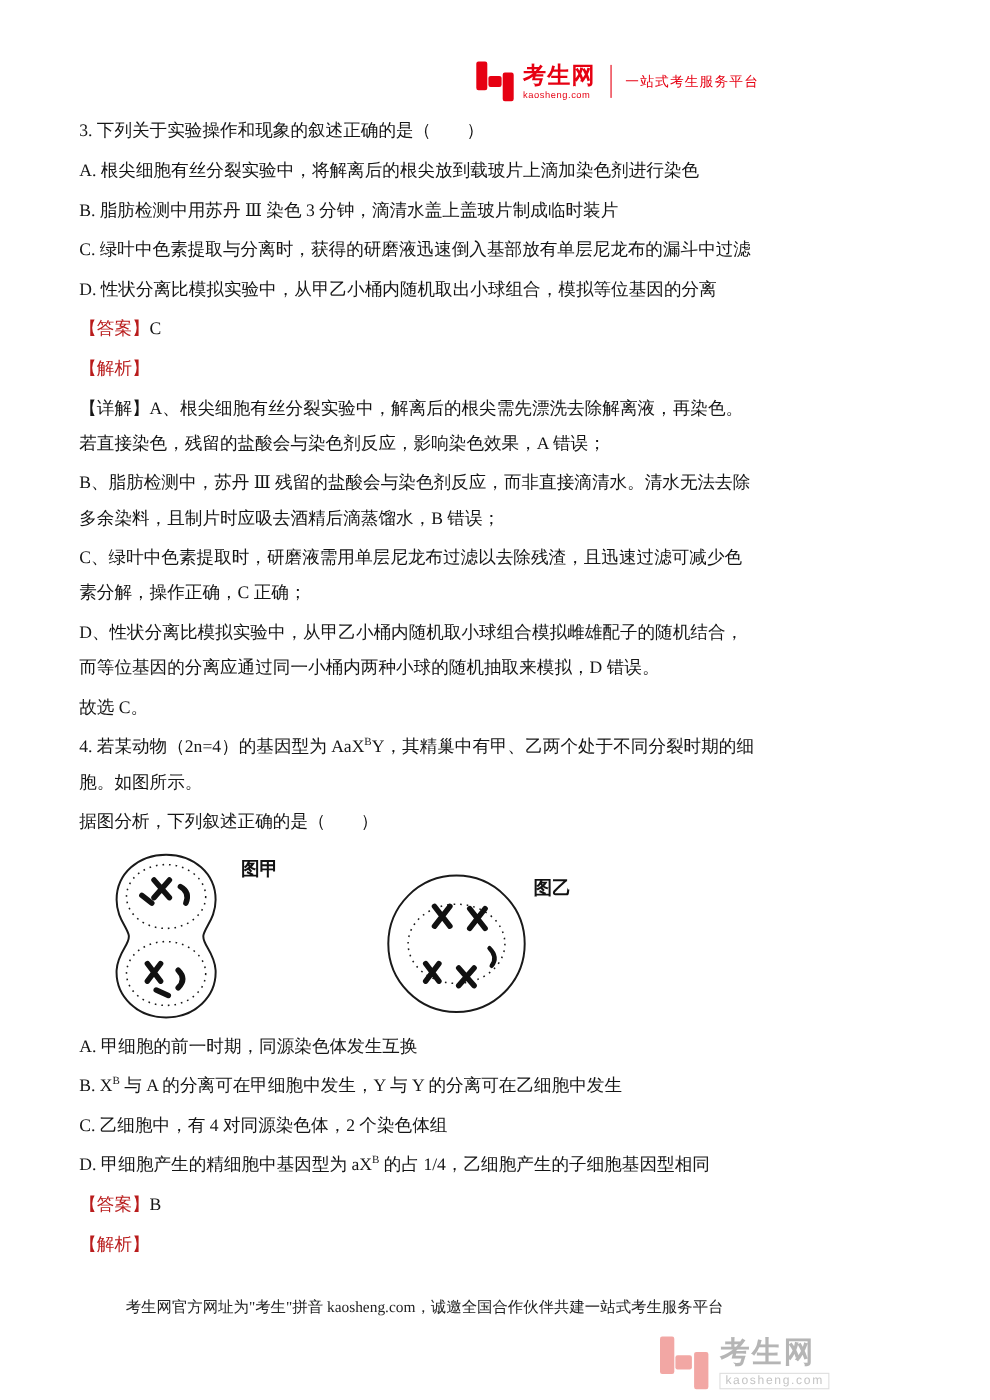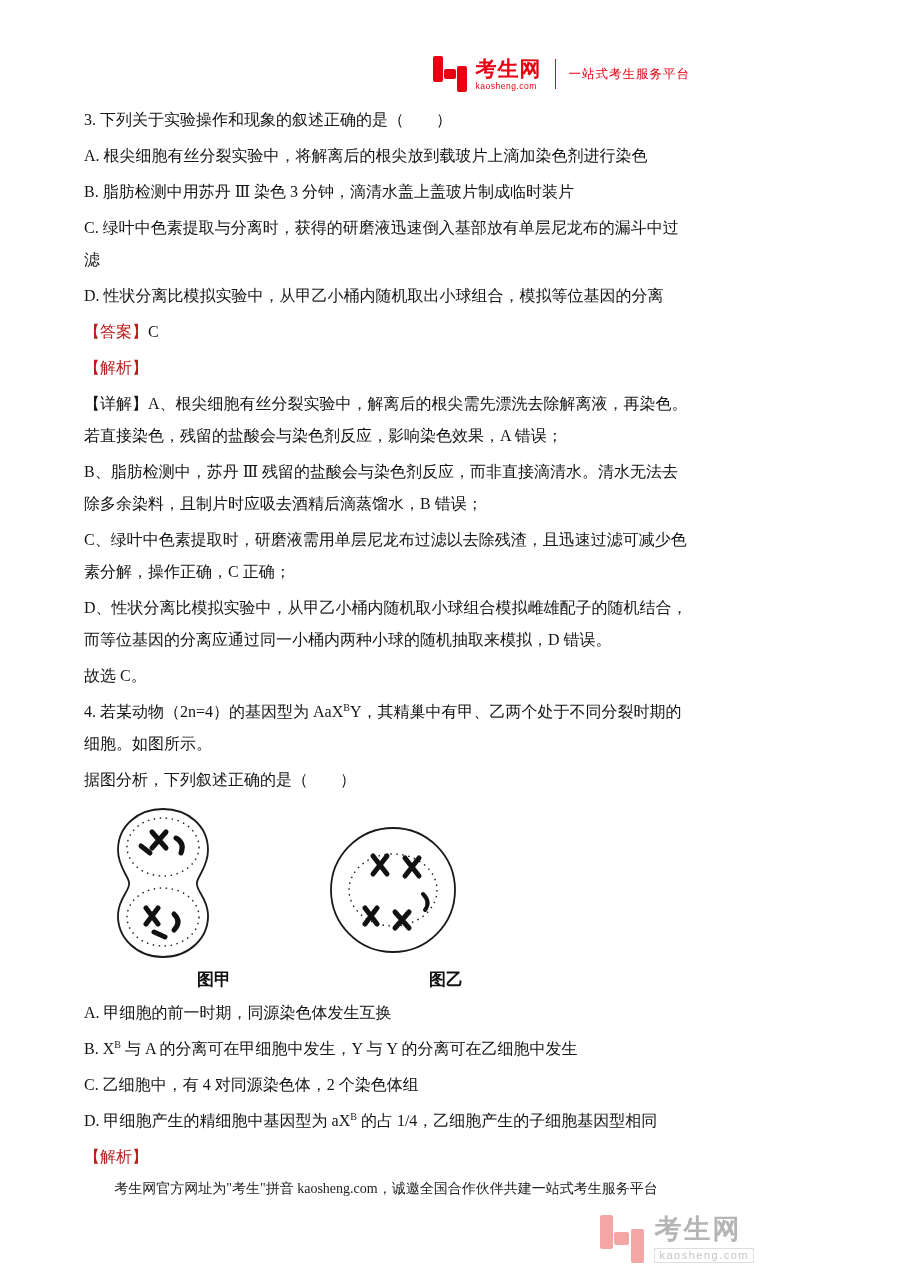--- a/index.html
+++ b/index.html
@@ -16,27 +16,27 @@
   .logo-icon{position:relative;width:34px;height:36px;flex:0 0 auto;}
   .logo-icon .bar-l{position:absolute;left:0;top:0;width:10px;height:26px;background:#e60012;border-radius:2px;}
   .logo-icon .bar-r{position:absolute;right:0;bottom:0;width:10px;height:26px;background:#e60012;border-radius:2px;}
   .logo-icon .bar-m{position:absolute;left:11px;top:13px;width:12px;height:10px;background:#e60012;border-radius:2px;}
   .logo-text-col{display:flex;flex-direction:column;line-height:1;}
   .logo-name{font-family:"Liberation Sans","DejaVu Sans",sans-serif;font-weight:bold;font-size:21px;color:#e60012;letter-spacing:1px;}
   .logo-domain{font-family:"Liberation Sans","DejaVu Sans",sans-serif;font-size:8.5px;color:#e60012;margin-top:3px;letter-spacing:0.5px;}
   .logo-divider{width:1px;height:30px;background:#e60012;margin:0 4px;}
   .logo-tagline{font-family:"Liberation Sans","DejaVu Sans",sans-serif;font-size:12.5px;color:#e60012;letter-spacing:1px;}
   
-  .content{position:absolute;left:84px;right:84px;top:104px;}
+  .content{position:absolute;left:72px;right:84px;top:104px;}
   .ln{font-size:16px;line-height:32px;margin:0 0 4px;}
   .blue{color:#b91c1c;}
   sup{font-size:10px;vertical-align:super;line-height:0;}
   
   .figure{display:flex;align-items:flex-end;gap:92px;padding-left:12px;margin:8px 0 6px;}
-  .fig-col{display:flex;flex-direction:column;align-items:flex-end;}
+  .fig-col{display:flex;flex-direction:row;align-items:flex-start;}
   .fig-label{font-family:"Liberation Sans","DejaVu Sans",sans-serif;font-weight:bold;font-size:17px;margin-top:6px;color:#111;}
   svg .outline{fill:none;stroke:#1a1a1a;stroke-width:1.8px;}
   svg .dots{fill:none;stroke:#1a1a1a;stroke-width:1.4px;stroke-dasharray:1.5 4.5;}
   svg .chrom{fill:none;stroke:#111;stroke-width:5px;stroke-linecap:round;}
   svg .chrom-thin{fill:none;stroke:#111;stroke-width:4px;stroke-linecap:round;}
   
   .footer{position:absolute;left:0;right:0;top:1180px;text-align:center;font-size:14px;color:#222;}
   
   .watermark{position:absolute;right:18px;bottom:10px;display:flex;align-items:center;gap:10px;}
   .wm-icon{position:relative;width:44px;height:48px;opacity:0.55;}
@@ -113,20 +113,21 @@
         </svg>
         <div class="fig-label">图乙</div>
       </div>
     </div>
 
     <p class="ln">A. 甲细胞的前一时期，同源染色体发生互换</p>
     <p class="ln"><span>B. X</span><sup>B</sup><span> 与 A 的分离可在甲细胞中发生，Y 与 Y 的分离可在乙细胞中发生</span></p>
     <p class="ln">C. 乙细胞中，有 4 对同源染色体，2 个染色体组</p>
     <p class="ln"><span>D. 甲细胞产生的精细胞中基因型为 aX</span><sup>B</sup><span> 的占 1/4，乙细胞产生的子细胞基因型相同</span></p>
 
+    <p class="ln"><span class="blue">【答案】</span><span>B</span></p>
     <p class="ln blue">【解析】</p>
 
   </div>
 
   <div class="footer">
     <span>考生网官方网址为"考生"拼音 kaosheng.com，诚邀全国合作伙伴共建一站式考生服务平台</span>
   </div>
 
   <div class="watermark">
     <div class="wm-icon">

